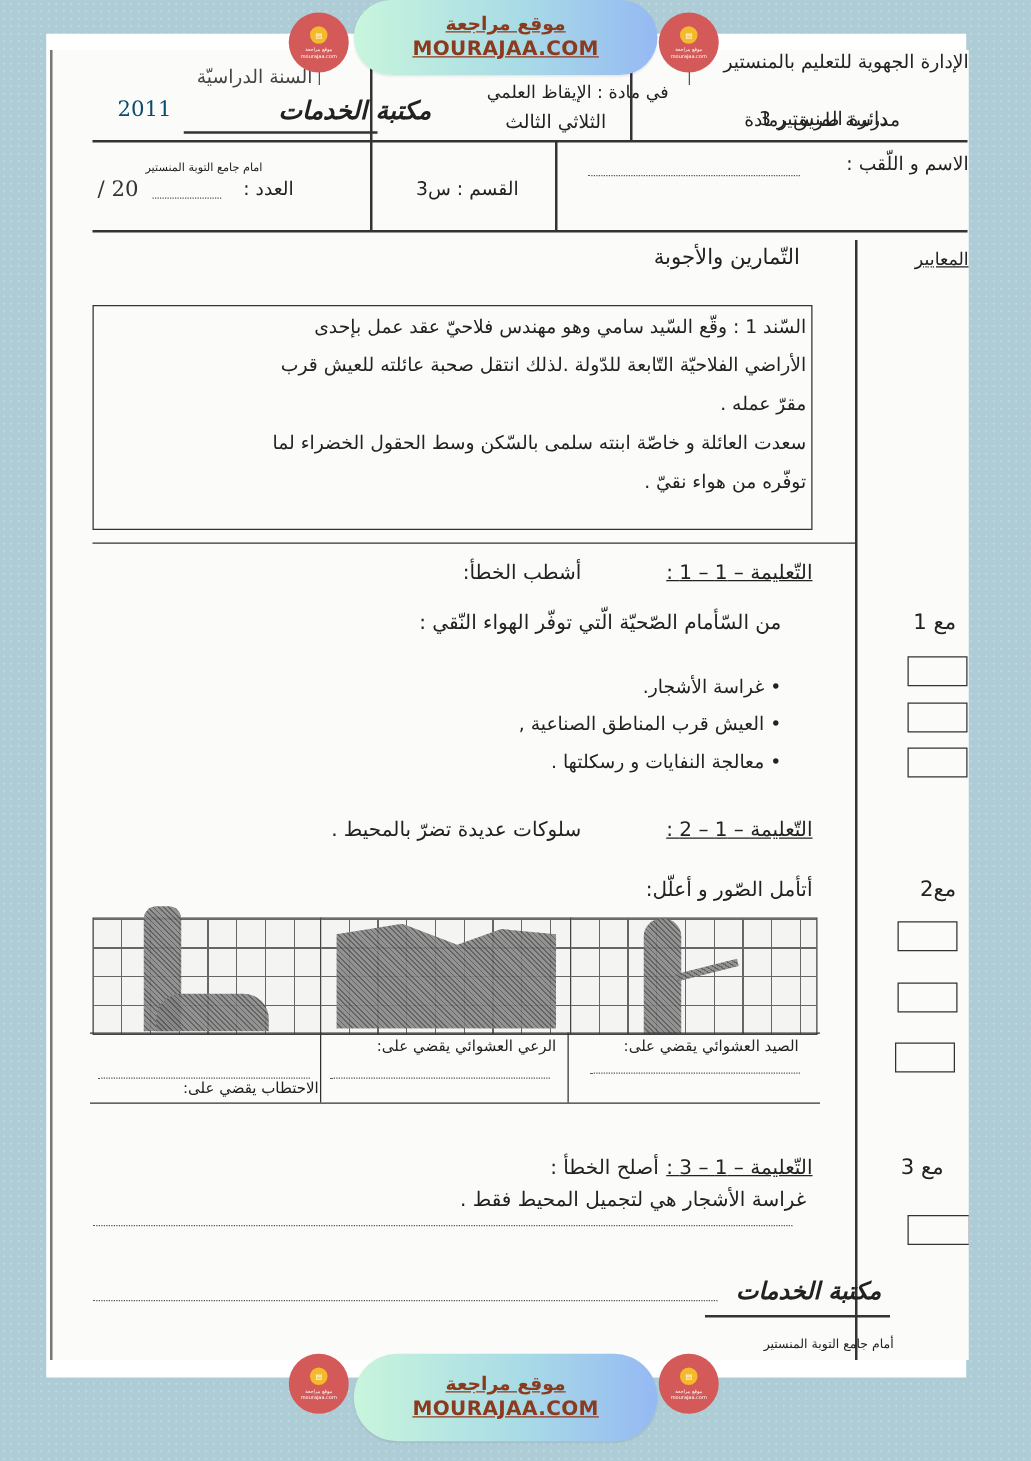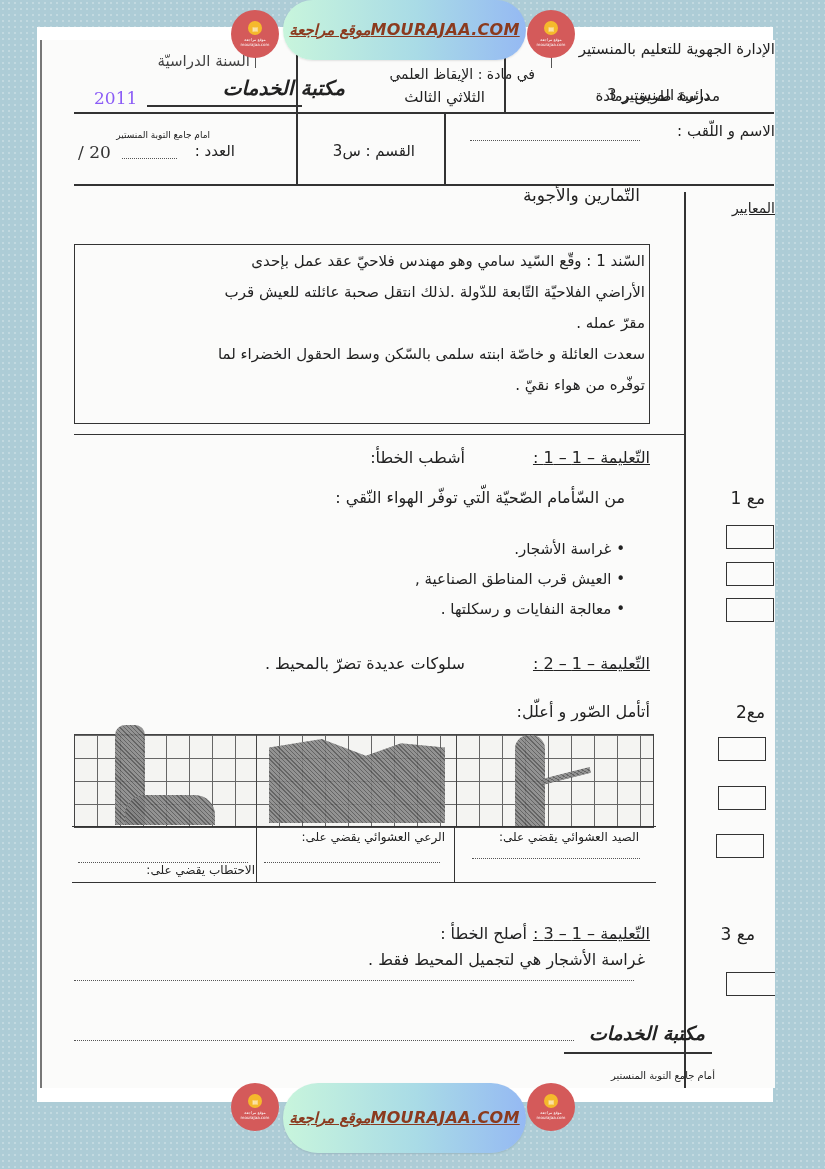--- a/index.html
+++ b/index.html
@@ -22,23 +22,22 @@
   .ar { direction:rtl; font-family:"DejaVu Sans", sans-serif; color:#222; position:absolute; white-space:nowrap; }
   .hline { position:absolute; height:1.5px; background:#333; }
   .vline { position:absolute; width:1.5px; background:#333; }
   .dots { position:absolute; border-bottom:1px dotted #555; height:0; }
   .box { position:absolute; border:1.4px solid #333; background:transparent; }
 
   
   .banner {
     position:absolute; left:283px; width:243px; height:60px; border-radius:30px;
     background: linear-gradient(90deg, #c8f5dc 0%, #a9dbe6 55%, #95b9f3 100%);
-    display:flex; flex-direction:row; align-items:center; justify-content:center;
+    display:flex; flex-direction:column; align-items:center; justify-content:center;
     box-shadow:0 1px 2px rgba(0,0,0,0.1);
-    font-style:italic;
   }
   .banner .t1 { direction:rtl; font-family:"DejaVu Sans", sans-serif; font-weight:bold; font-size:15px; color:#8b3a1e; text-decoration:underline; line-height:18px; }
   .banner .t2 { font-family:"DejaVu Sans", sans-serif; font-weight:bold; font-size:16px; color:#8b3a1e; text-decoration:underline; line-height:22px; letter-spacing:0.3px; }
   .logo {
     position:absolute; width:48px; height:48px; border-radius:50%;
     background:#d45a5a; display:flex; flex-direction:column; align-items:center; justify-content:center;
   }
   .logo .sun { width:14px; height:14px; border-radius:50%; background:#f5b92c; display:flex; align-items:center; justify-content:center; font-size:6px; color:#fff; font-weight:bold; }
   .logo .lt { font-size:4px; color:#fff; line-height:5px; margin-top:2px; text-align:center; }
   .pin { position:absolute; width:1px; background:#555; }
@@ -57,42 +56,42 @@
 <div class="scan">
 
   <div class="ar" style="right:0;top:0;font-size:15px;">الإدارة الجهوية للتعليم بالمنستير</div>
   <div class="ar" style="right:55px;top:24px;font-size:15px;margin-top:23px;">مدرسة طريق رمادة</div>
   <div class="ar" style="right:65px;top:46px;font-size:15px;">دائرة المنستير 3</div>
 
   <div class="ar" style="right:240px;top:26px;font-size:14px;">في   مادة : الإيقاظ العلمي</div>
   <div class="ar" style="right:290px;top:48px;font-size:15px;">الثلاثي الثالث</div>
 
   <div class="ar" style="right:525px;top:12px;font-size:15px;color:#444;">السنة الدراسيّة</div>
-  <div style="position:absolute;left:52px;top:48px;font-family:'DejaVu Serif',serif;font-size:17px;color:#8b5cf6;">2011</div>
+  <div style="position:absolute;left:52px;top:38px;font-family:'DejaVu Serif',serif;font-size:17px;color:#0c4a6e;">2011</div>
   <div class="ar" style="right:430px;top:36px;font-size:20px;font-weight:bold;font-style:italic;">مكتبة الخدمات</div>
   <div class="hline" style="left:105px;top:65px;width:155px;"></div>
 
   <div class="vline" style="left:462px;top:0;height:72px;"></div>
   <div class="vline" style="left:254px;top:8px;height:136px;"></div>
   <div class="hline" style="left:32px;top:72px;width:700px;"></div>
 
   <div class="ar" style="right:0;top:82px;font-size:15px;">الاسم و اللّقب :</div>
   <div class="dots" style="left:428px;top:100px;width:170px;"></div>
   <div class="ar" style="right:360px;top:102px;font-size:15px;">القسم : س3</div>
   <div class="vline" style="left:402px;top:72px;height:72px;"></div>
   <div class="ar" style="right:565px;top:90px;font-size:9px;">امام جامع التوبة المنستير</div>
   <div class="ar" style="right:540px;top:102px;font-size:15px;">العدد :</div>
   <div class="dots" style="left:80px;top:118px;width:55px;"></div>
   <div style="position:absolute;left:36px;top:102px;font-family:'DejaVu Serif',serif;font-size:17px;color:#333;">/ 20</div>
   <div class="hline" style="left:32px;top:144px;width:700px;"></div>
 
   <div class="vline" style="left:642px;top:152px;height:900px;"></div>
   <div class="ar" style="right:0;top:160px;font-size:14px;text-decoration:underline;">المعايير</div>
 
-  <div class="ar" style="right:135px;top:145px;font-size:17px;">التّمارين والأجوبة</div>
+  <div class="ar" style="right:135px;top:156px;font-size:17px;">التّمارين والأجوبة</div>
 
   <div class="box" style="left:32px;top:204px;width:574px;height:178px;"></div>
   <div class="ar" style="right:130px;top:212px;font-size:15px;">السّند 1 : وقّع السّيد سامي وهو مهندس فلاحيّ عقد عمل بإحدى</div>
   <div class="ar" style="right:130px;top:243px;font-size:15px;">الأراضي الفلاحيّة التّابعة للدّولة .لذلك انتقل صحبة عائلته للعيش قرب</div>
   <div class="ar" style="right:130px;top:274px;font-size:15px;">مقرّ عمله .</div>
   <div class="ar" style="right:130px;top:305px;font-size:15px;">سعدت العائلة و خاصّة ابنته سلمى بالسّكن وسط الحقول الخضراء لما</div>
   <div class="ar" style="right:130px;top:336px;font-size:15px;">توفّره من هواء نقيّ .</div>
   <div class="hline" style="left:32px;top:394px;width:610px;height:1px;"></div>
 
   <div class="ar" style="right:125px;top:408px;font-size:16px;text-decoration:underline;">التّعليمة – 1 – 1 :</div>

